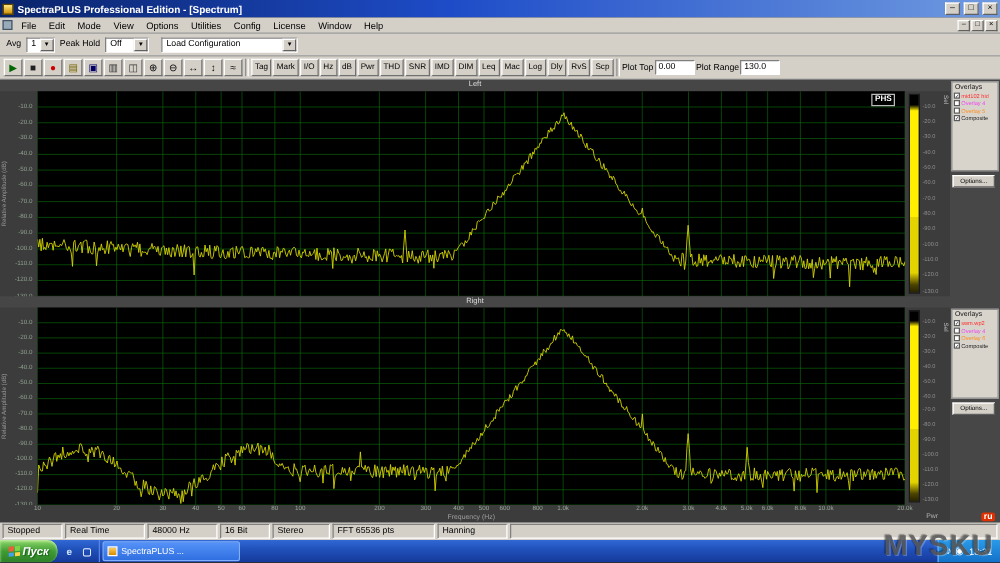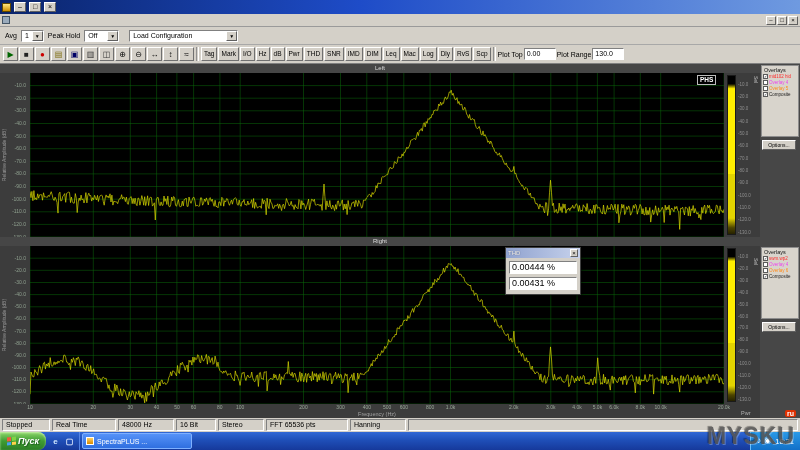--- a/index.html
+++ b/index.html
@@ -111,27 +111,40 @@
   .wm-badge{position:absolute;right:-1px;top:-13px;background:#e03000;color:#fff;font-size:7px;
     font-weight:bold;padding:0 2px;border-radius:2px;}
 </style>
 </head>
 <body>
 
 <div class="screen">
 
   <div class="titlebar">
     <span class="app-icon"></span>
+    <span class="title">SpectraPLUS Professional Edition - [Spectrum]</span>
     <span class="wbtn">–</span>
     <span class="wbtn">□</span>
     <span class="wbtn">×</span>
   </div>
 
   <div class="menubar">
     <span class="app-icon" style="width:8px;height:8px;margin-right:2px;background:#9ab;border-color:#456;"></span>
+    <span id="menu-items" style="display:flex;">
+        <span class="menu-item">File</span>
+        <span class="menu-item">Edit</span>
+        <span class="menu-item">Mode</span>
+        <span class="menu-item">View</span>
+        <span class="menu-item">Options</span>
+        <span class="menu-item">Utilities</span>
+        <span class="menu-item">Config</span>
+        <span class="menu-item">License</span>
+        <span class="menu-item">Window</span>
+        <span class="menu-item">Help</span>
+      </span>
     <span class="mdi">
       <span class="wbtn">–</span>
       <span class="wbtn">□</span>
       <span class="wbtn">×</span>
     </span>
   </div>
 
   <div class="toolbar1">
     <span class="tlabel">Avg</span>
     <span class="combo">
@@ -341,30 +354,20 @@
           <div class="ov-row">
             <span class="ov-cb">✓</span>
             <span class="ov-lb" style="color: rgb(26, 26, 26);">Composite</span>
           </div>
         </div>
       <div class="ovopts" id="optBottom" style="top:258px;">Options...</div>
     </div>
     <span class="selv" style="top:12px;">Sel</span>
     <span class="selv" style="top:194px;">Sel</span>
 
-    <div class="thd">
-      <div class="thd-tb">
-        <span class="thd-title">THD</span>
-        <span class="thd-x">×</span>
-      </div>
-      <div class="thd-body">
-        <div class="thd-val">0.00444 %</div>
-        <div class="thd-val">0.00431 %</div>
-      </div>
-    </div>
   </div>
 
   <div class="statusbar" id="statusbar">
       <span class="seg" style="width: 48px;">Stopped</span>
       <span class="seg" style="width: 64px;">Real Time</span>
       <span class="seg" style="width: 56px;">48000 Hz</span>
       <span class="seg" style="width: 40px;">16 Bit</span>
       <span class="seg" style="width: 46px;">Stereo</span>
       <span class="seg" style="width: 82px;">FFT 65536 pts</span>
       <span class="seg" style="width: 56px;">Hanning</span>

